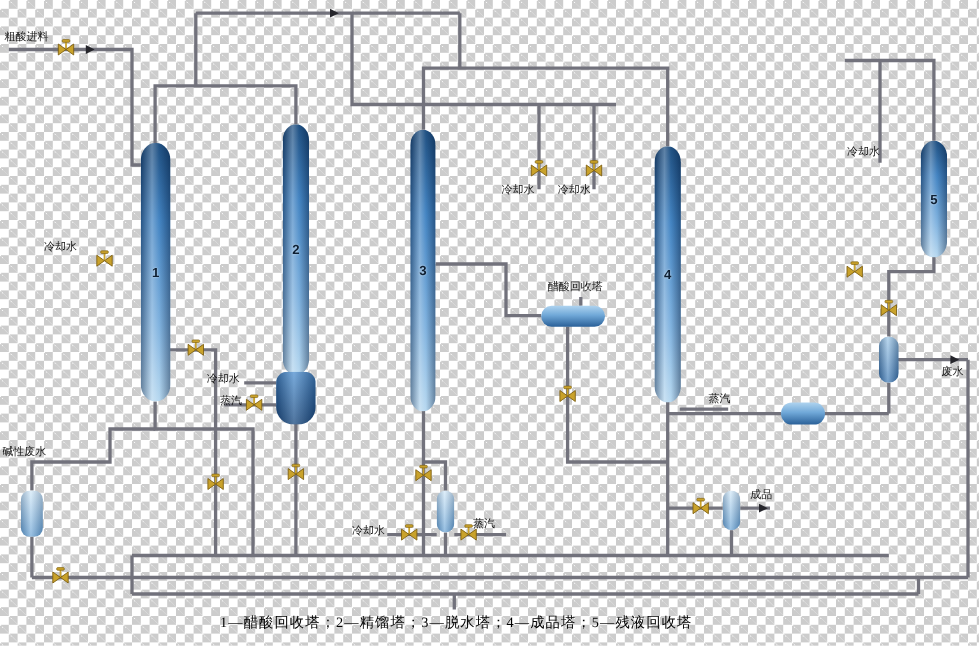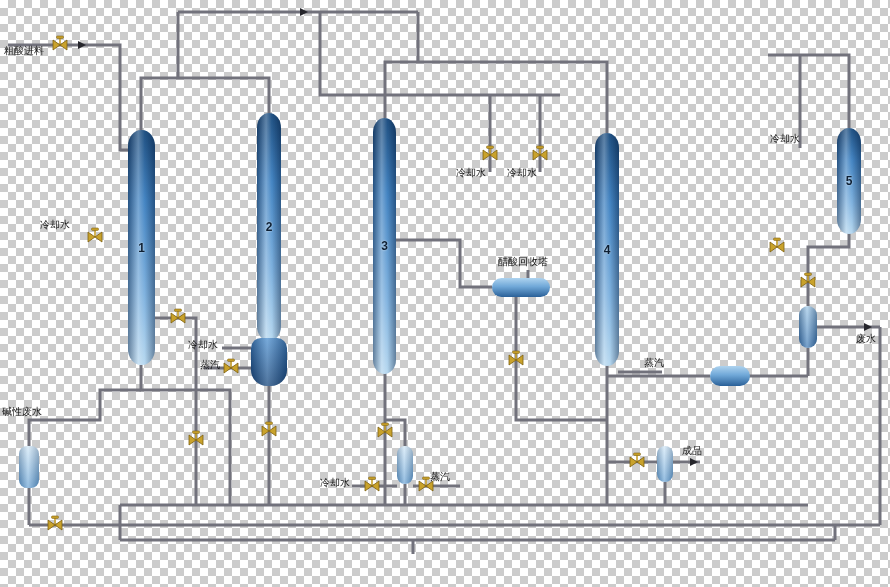--- a/index.html
+++ b/index.html
@@ -203,28 +203,29 @@
     <span class="colnum">5</span>
   </div>
 
   <div class="vessel drum-h" style="left:492px;top:278px;width:58px;height:19px"></div>
   <div class="vessel drum-h" style="left:710px;top:366px;width:40px;height:20px"></div>
   <div class="vessel drum-v" style="left:799px;top:306px;width:18px;height:42px"></div>
   <div class="vessel tank" style="left:19px;top:446px;width:20px;height:42px"></div>
   <div class="vessel tank" style="left:397px;top:446px;width:16px;height:38px"></div>
   <div class="vessel tank" style="left:657px;top:446px;width:16px;height:36px"></div>
 
-  <span class="lbl" style="left:4px;top:46px">粗酸进料</span>
+  <span class="lbl" style="left:4px;top:29px">粗酸进料</span>
   <span class="lbl" style="left:40px;top:220px">冷却水</span>
   <span class="lbl" style="left:188px;top:340px">冷却水</span>
   <span class="lbl" style="left:200px;top:360px">蒸汽</span>
   <span class="lbl" style="left:2px;top:407px">碱性废水</span>
   <span class="lbl" style="left:456px;top:168px">冷却水</span>
   <span class="lbl" style="left:507px;top:168px">冷却水</span>
   <span class="lbl" style="left:498px;top:257px">醋酸回收塔</span>
   <span class="lbl" style="left:644px;top:358px">蒸汽</span>
   <span class="lbl" style="left:770px;top:134px">冷却水</span>
   <span class="lbl" style="left:856px;top:334px">废水</span>
   <span class="lbl" style="left:682px;top:446px">成品</span>
   <span class="lbl" style="left:320px;top:478px">冷却水</span>
   <span class="lbl" style="left:430px;top:472px">蒸汽</span>
 
+  <div class="caption">1—醋酸回收塔；2—精馏塔；3—脱水塔；4—成品塔；5—残液回收塔</div>
 </div>
 
 </body></html>

